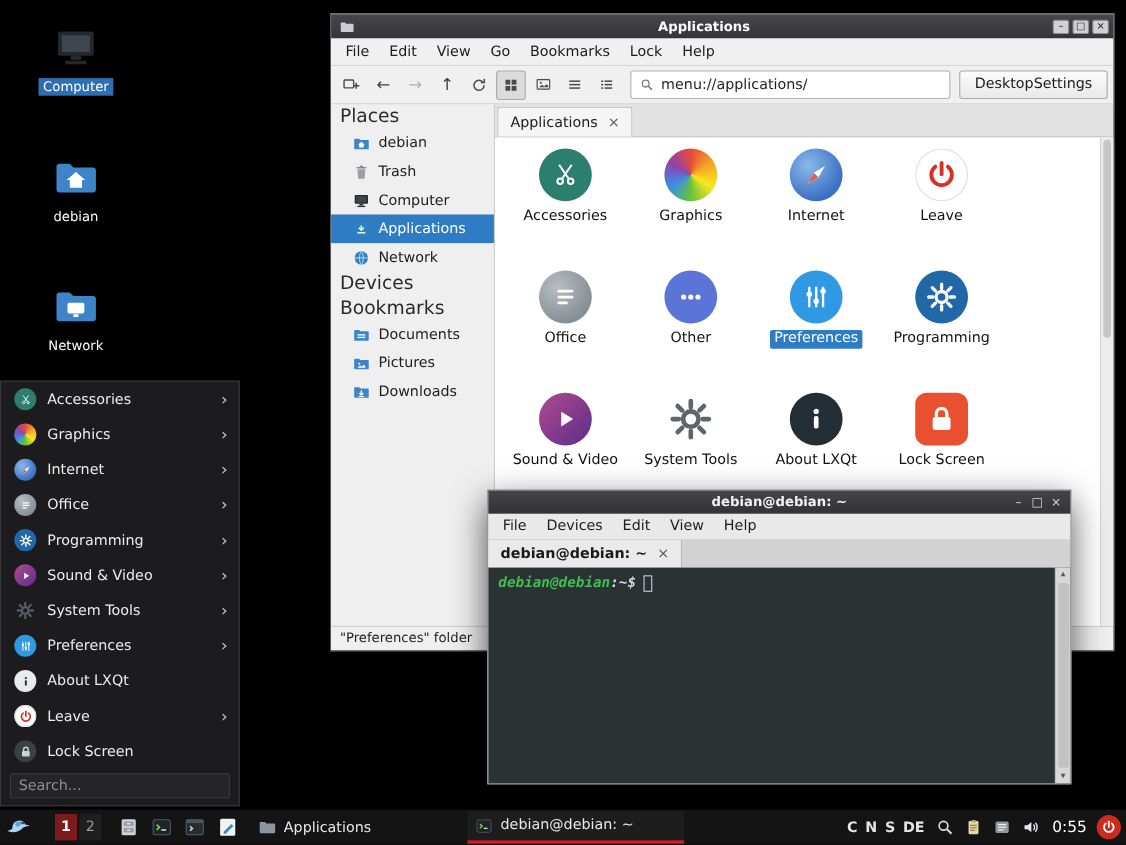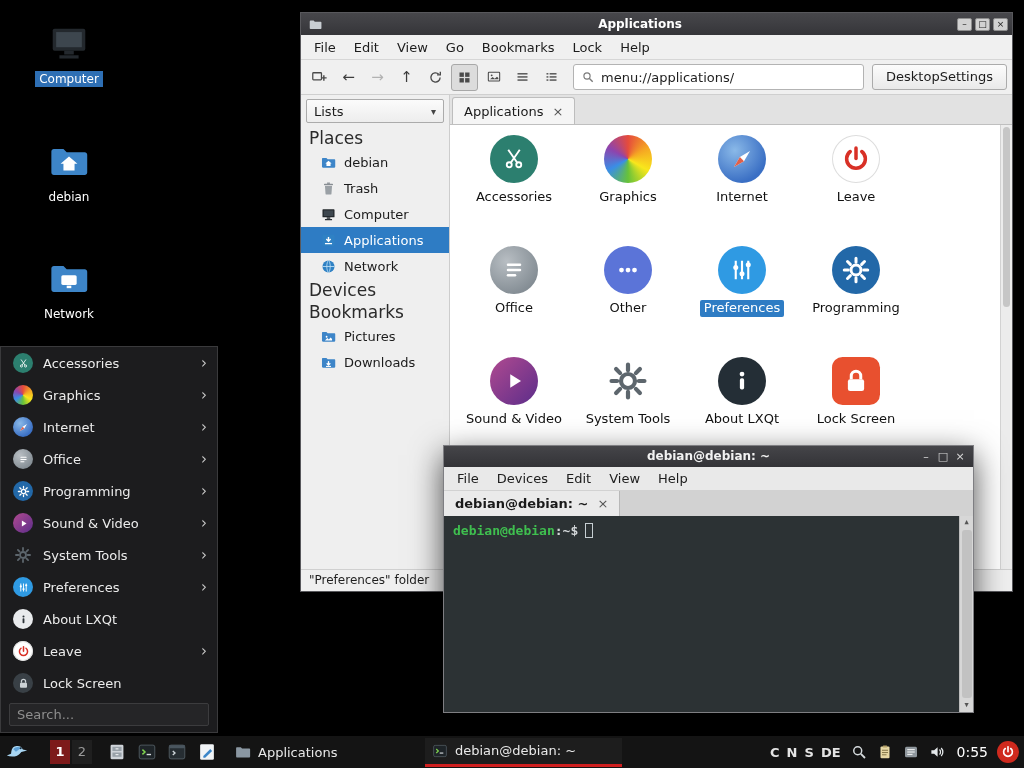--- a/index.html
+++ b/index.html
@@ -71,21 +71,21 @@
 #term{position:absolute;left:443px;top:445px;width:531px;height:268px;background:#e9e9e9;border:1px solid #7e7e82;box-shadow:0 10px 30px rgba(0,0,0,.7);z-index:20;display:flex;flex-direction:column;}
 .tbar2{position:relative;height:21px;background:linear-gradient(#454549,#333337);display:flex;align-items:center;flex:0 0 21px;padding:0 5px;}
 .t2-title{position:absolute;left:0;right:0;top:0;line-height:21px;text-align:center;color:#f2f2f2;font-size:12px;font-weight:bold;}
 .winbtns2{margin-left:auto;display:flex;gap:1px;z-index:1;}
 .wbtn2{width:16px;text-align:center;color:#d8d8d8;font-size:11px;}
 .mbar2{height:24px;background:#e9e9e9;border-bottom:1px solid #d2d2d2;display:flex;align-items:center;padding-left:4px;flex:0 0 24px;}
 .term-tabs{height:25px;background:#d2d2d2;display:flex;align-items:stretch;flex:0 0 25px;}
 .ttab{background:#eaeaea;display:flex;align-items:center;gap:9px;padding:0 11px;font-size:13px;font-weight:bold;color:#1a1a1a;border-right:1px solid #b8b8b8;}
 .tclose2{color:#555;font-weight:normal;}
 .term-area{flex:1;background:#2c3234;position:relative;font-family:"DejaVu Sans Mono",monospace;min-height:0;}
-.prompt{padding:7px 9px;font-size:13px;font-weight:bold;display:flex;align-items:center;}
+.prompt{padding:7px 9px;font-size:13px;font-weight:bold;display:flex;align-items:center;font-style:italic;}
 .p-user{color:#3fbf4f;}
 .p-rest,.p-path{color:#d4d8da;}
 .cursor{display:inline-block;width:8px;height:15px;border:1px solid #c6ced2;margin-left:7px;}
 .term-scroll{position:absolute;top:0;right:0;bottom:0;width:14px;background:#d7d7d7;border-left:1px solid #bdbdbd;display:flex;flex-direction:column;align-items:center;}
 .sarrow{font-size:7px;color:#555;height:13px;line-height:13px;}
 .sthumb{flex:1;width:10px;background:#c2c2c2;border-radius:3px;margin:1px 0;}
 
 
 #menu{position:absolute;left:0;top:346px;width:218px;background:#1c1c1e;border:1px solid #3a3a3c;z-index:40;padding-bottom:2px;}
 .mrow{height:32px;display:flex;align-items:center;padding:0 10px 0 12px;color:#ececec;font-size:13px;gap:10px;}
@@ -235,24 +235,20 @@
               <circle cx="10.3" cy="10.3" r="5.3" fill="none" stroke="#7a7a7a" stroke-width="2"></circle>
               <path d="M14.5 14.5L20 20" stroke="#7a7a7a" stroke-width="2.4"></path>
             </svg>
           </span>
         <span class="pe-text">menu://applications/</span>
       </span>
       <span class="ds-btn">DesktopSettings</span>
     </div>
     <div class="fm-body">
       <div class="fm-side">
-        <div class="combo">
-          <span>Lists</span>
-          <span class="caret">▾</span>
-        </div>
         <div id="fm-side-rows">
             <div class="shead">Places</div>
             <div class="srow">
               <span class="sicon">
                 <svg width="17" height="17" viewBox="0 0 24 24">
                   <path d="M2.8 7c0-.7.6-1.3 1.3-1.3h5l1.7 1.7h9.4c.7 0 1.3.6 1.3 1.3v9.3c0 .7-.6 1.3-1.3 1.3H4.1c-.7 0-1.3-.6-1.3-1.3z" fill="#3d85c8"></path>
                   <path d="M12 9.6l-4.4 3.8h1.5v3.6h5.8v-3.6h1.5z" fill="#fff"></path>
                 </svg>
               </span>
               <span>debian</span>
@@ -293,20 +289,30 @@
               <span class="sicon">
                 <svg width="17" height="17" viewBox="0 0 24 24">
                   <circle cx="12" cy="12" r="8.5" fill="#2f81c4"></circle>
                   <path d="M3.5 12h17M12 3.5c3.2 2.3 3.2 14.7 0 17M12 3.5c-3.2 2.3-3.2 14.7 0 17" stroke="#bfe0f5" stroke-width="1.2" fill="none"></path>
                 </svg>
               </span>
               <span>Network</span>
             </div>
             <div class="shead">Devices</div>
             <div class="shead">Bookmarks</div>
+            <div class="srow">
+              <span class="sicon">
+                <svg width="17" height="17" viewBox="0 0 24 24">
+                  <path d="M2.8 7c0-.7.6-1.3 1.3-1.3h5l1.7 1.7h9.4c.7 0 1.3.6 1.3 1.3v9.3c0 .7-.6 1.3-1.3 1.3H4.1c-.7 0-1.3-.6-1.3-1.3z" fill="#3d85c8"></path>
+                  <rect x="7" y="11" width="10" height="1.7" fill="#fff"></rect>
+                  <rect x="7" y="14.3" width="10" height="1.7" fill="#fff"></rect>
+                </svg>
+              </span>
+              <span>Documents</span>
+            </div>
             <div class="srow">
               <span class="sicon">
                 <svg width="17" height="17" viewBox="0 0 24 24">
                   <path d="M2.8 7c0-.7.6-1.3 1.3-1.3h5l1.7 1.7h9.4c.7 0 1.3.6 1.3 1.3v9.3c0 .7-.6 1.3-1.3 1.3H4.1c-.7 0-1.3-.6-1.3-1.3z" fill="#3d85c8"></path>
                   <circle cx="9.3" cy="12.3" r="1.3" fill="#fff"></circle>
                   <path d="M7 17.5l3.4-3.4 2 2 2.6-2.6 2 2v2z" fill="#fff"></path>
                 </svg>
               </span>
               <span>Pictures</span>
             </div>

